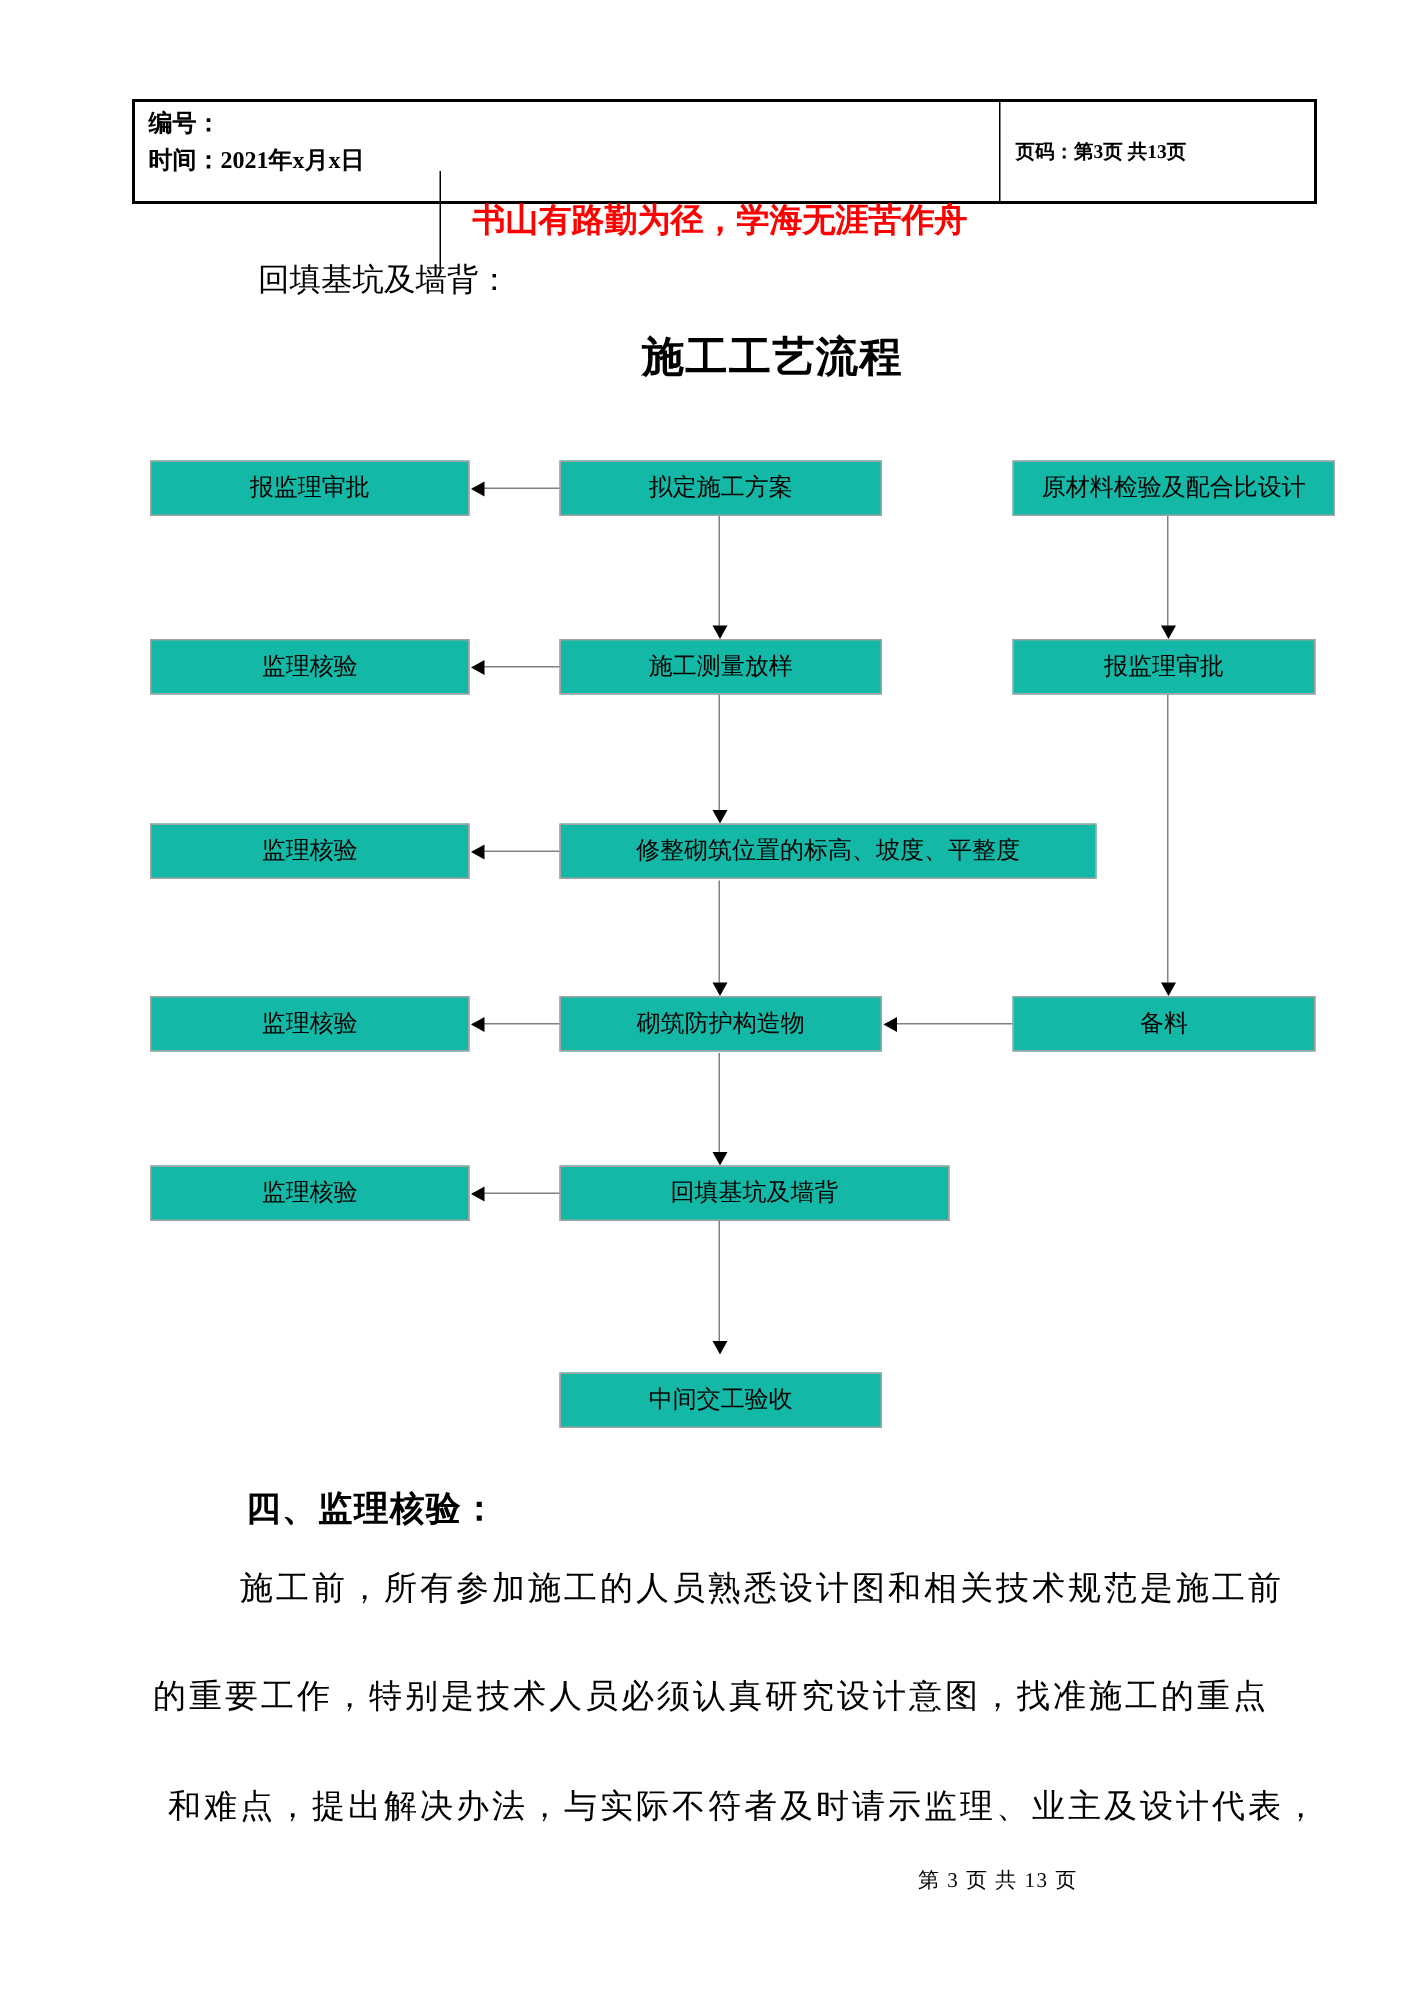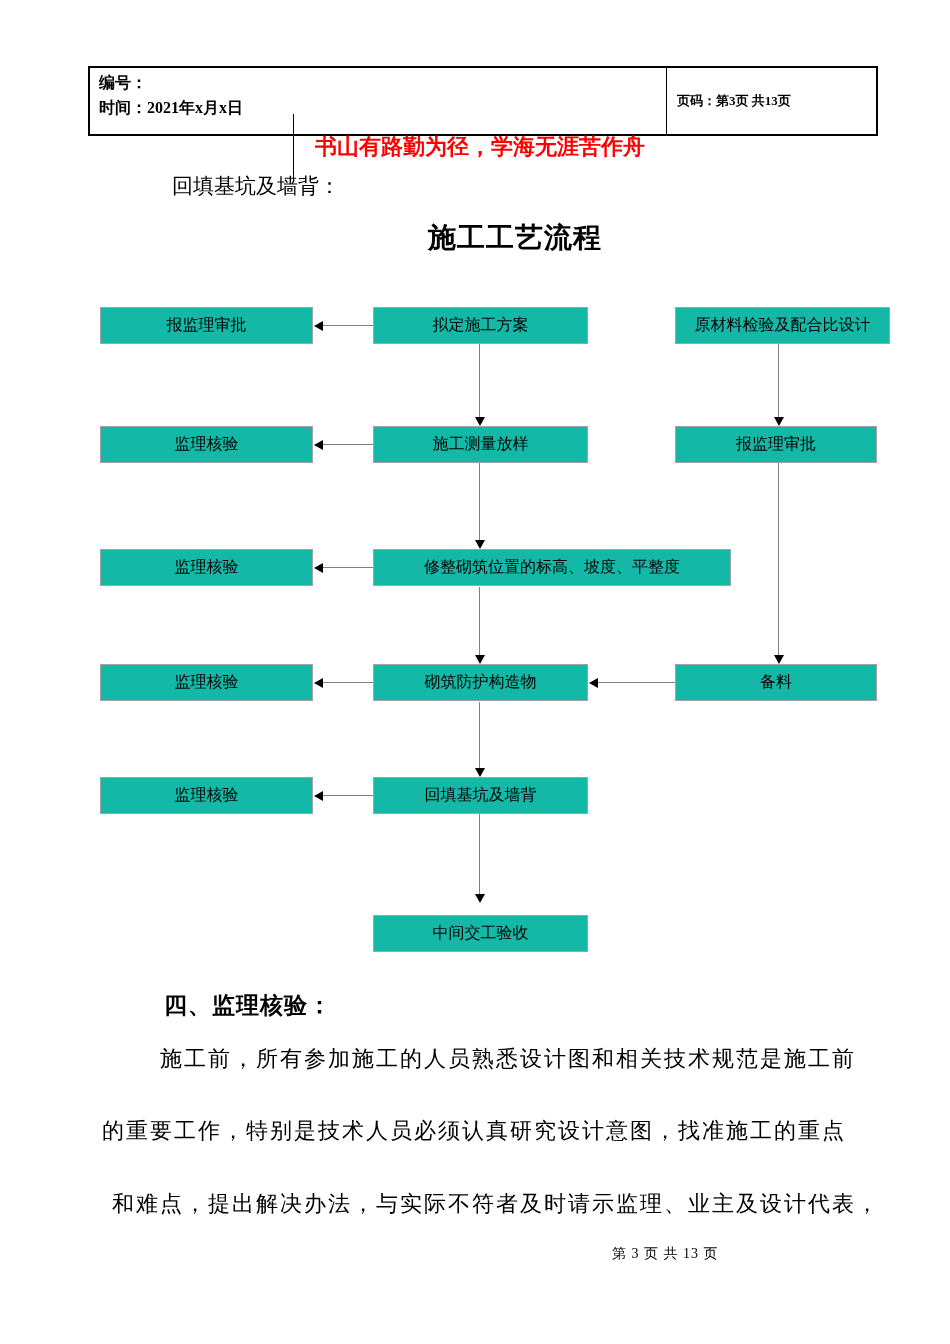--- a/index.html
+++ b/index.html
@@ -72,21 +72,21 @@
 <div class="fc-box" style="left:675px;top:426px;width:202px;">报监理审批</div>
 
 <div class="fc-box" style="left:100px;top:549px;width:213px;">监理核验</div>
 <div class="fc-box" style="left:373px;top:549px;width:358px;">修整砌筑位置的标高、坡度、平整度</div>
 
 <div class="fc-box" style="left:100px;top:664px;width:213px;">监理核验</div>
 <div class="fc-box" style="left:373px;top:664px;width:215px;">砌筑防护构造物</div>
 <div class="fc-box" style="left:675px;top:664px;width:202px;">备料</div>
 
 <div class="fc-box" style="left:100px;top:777px;width:213px;">监理核验</div>
-<div class="fc-box" style="left:373px;top:777px;width:215px;">回填基坑及墙背</div>
+<div class="fc-box" style="left:373px;top:777px;width:260px;">回填基坑及墙背</div>
 
 <div class="fc-box" style="left:373px;top:903px;width:215px;margin-top:12px;">中间交工验收</div>
 
 <div class="va" style="left:479px;top:344px;height:73px;"></div>
 <div class="va" style="left:778px;top:344px;height:73px;"></div>
 <div class="va" style="left:479px;top:463px;height:77px;"></div>
 <div class="va" style="left:778px;top:463px;height:192px;"></div>
 <div class="va" style="left:479px;top:587px;height:68px;"></div>
 <div class="va" style="left:479px;top:702px;height:66px;"></div>
 <div class="va" style="left:479px;top:814px;height:80px;"></div>

